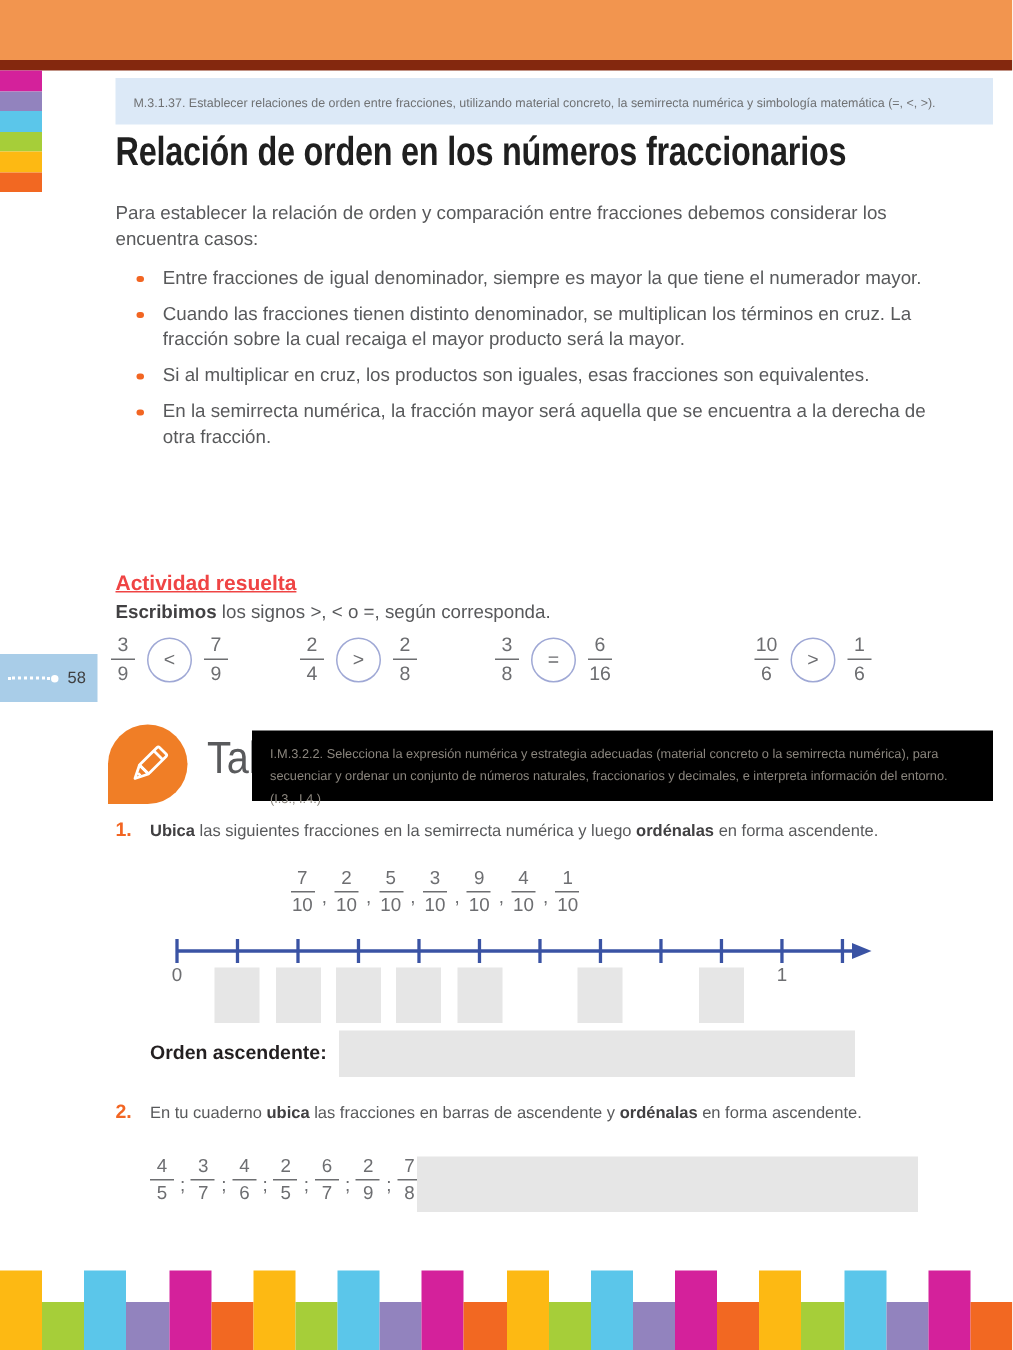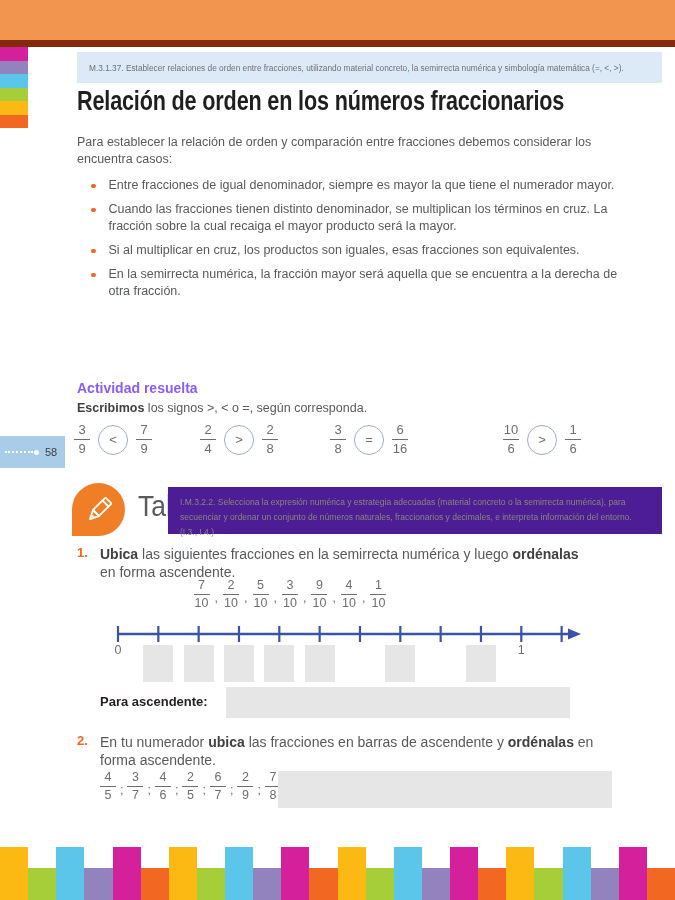--- a/index.html
+++ b/index.html
@@ -30,21 +30,21 @@
   
   .content-col{position:absolute;left:77px;top:134px;width:545px;font-size:12.5px;line-height:17px;}
   .intro-p{margin:0 0 9px 0;width:545px;}
   .bullet-row{display:flex;margin:0 0 7px 0;}
   .bullet-dot{flex:0 0 auto;width:4.5px;height:4.5px;border-radius:50%;background:#F26522;
               margin:6.5px 13px 0 14px;}
   .bullet-text{width:512px;}
   .closing-p{margin:6px 0 0 0;width:545px;}
 
   
-  .actividad-heading{position:absolute;left:77px;top:380px;margin:0;font-size:14px;font-weight:bold;color:#8b5cf6;}
+  .actividad-heading{position:absolute;left:77px;top:380px;margin:0;font-size:14px;font-weight:bold;color:#ef4444;text-decoration:underline;}
   .instruction-line{position:absolute;left:77px;top:401px;font-size:12.5px;}
   .instruction-line b, .rich b{color:#414042;text-align:right;}
   .comparisons{position:absolute;left:0;top:423px;width:675px;height:48px;}
   .comp-group{position:absolute;top:0;display:flex;align-items:center;gap:8px;}
   .frac{display:inline-flex;flex-direction:column;align-items:center;font-size:13px;color:#6D6E71;
         line-height:1.15;min-width:16px;}
   .frac .bar{height:0;border-top:1.2px solid #6D6E71;width:100%;margin:1.5px 0;align-self:stretch;}
   .sign-circle{width:30px;height:30px;border:1.4px solid #9FA8D5;border-radius:50%;
                display:flex;align-items:center;justify-content:center;font-size:13px;color:#6D6E71;box-sizing:border-box;}
 
@@ -53,26 +53,26 @@
             display:flex;align-items:center;}
   .tab-dots{width:28px;border-top:2px dotted #fff;margin-left:5px;}
   .tab-dot{width:5px;height:5px;border-radius:50%;background:#fff;margin-left:1px;}
   .tab-num{font-size:11px;color:#404041;margin-left:6px;}
 
   
   .taller-circle{position:absolute;left:72px;top:483px;width:53px;height:53px;background:#F07E26;
                  border-radius:50% 50% 50% 0;display:flex;align-items:center;justify-content:center;}
   .taller-label{position:absolute;left:138px;top:489px;font-size:30px;color:#595A5C;
                 transform:scaleX(.88);transform-origin:left top;}
-  .criteria-box{position:absolute;left:168px;top:487px;width:494px;height:47px;background:#4c1d95;
+  .criteria-box{position:absolute;left:168px;top:487px;width:494px;height:47px;background:#000000;
                 box-sizing:border-box;padding:8px 12px;font-size:8.5px;line-height:1.75;color:#8B867E;}
 
   
   .ex-number{position:absolute;left:77px;font-size:13px;font-weight:bold;color:#F26522;}
-  .ex-text{position:absolute;left:100px;font-size:14px;line-height:18px;}
+  .ex-text{position:absolute;left:100px;font-size:11px;line-height:18px;}
   .ex1-number,.ex1-text{top:545px;}
   .ex1-text{width:495px;}
   .frac-row{position:absolute;display:flex;align-items:center;}
   .ex1-fracs{left:100px;top:578px;width:380px;justify-content:center;gap:5px;}
   .frac-sep{font-size:12.5px;color:#6D6E71;align-self:flex-end;padding-bottom:6px;}
   .frac-sm{font-size:12.5px;}
 
   
   .numberline-svg{position:absolute;left:108px;top:620px;}
   .nl-label{position:absolute;top:643px;font-size:12.5px;color:#6D6E71;transform:translateX(-50%);}
@@ -287,25 +287,25 @@
   <div id="answerBoxes">
       <div class="answer-box" style="left: 143.33px;"></div>
       <div class="answer-box" style="left: 183.66px;"></div>
       <div class="answer-box" style="left: 223.99px;"></div>
       <div class="answer-box" style="left: 264.32px;"></div>
       <div class="answer-box" style="left: 304.65px;"></div>
       <div class="answer-box" style="left: 385.31px;"></div>
       <div class="answer-box" style="left: 465.97px;"></div>
     </div>
 
-  <div class="orden-label">Para ascendente:</div>
+  <div class="orden-label">Orden ascendente:</div>
   <div class="orden-box"></div>
 
   <div class="ex-number ex2-number">2.</div>
-  <div class="ex-text ex2-text rich" id="ex2Instr"><span>En tu numerador </span><b>ubica</b><span> las fracciones en barras de ascendente y </span><b>ordénalas</b><span> en forma ascendente.</span></div>
+  <div class="ex-text ex2-text rich" id="ex2Instr"><span>En tu cuaderno </span><b>ubica</b><span> las fracciones en barras de ascendente y </span><b>ordénalas</b><span> en forma ascendente.</span></div>
   <div class="frac-row ex2-fracs" id="ex2Fracs">
       <span class="frac frac-sm">
         <span>4</span>
         <span class="bar"></span>
         <span>5</span>
       </span>
       <span class="frac-sep">;</span>
       <span class="frac frac-sm">
         <span>3</span>
         <span class="bar"></span>

